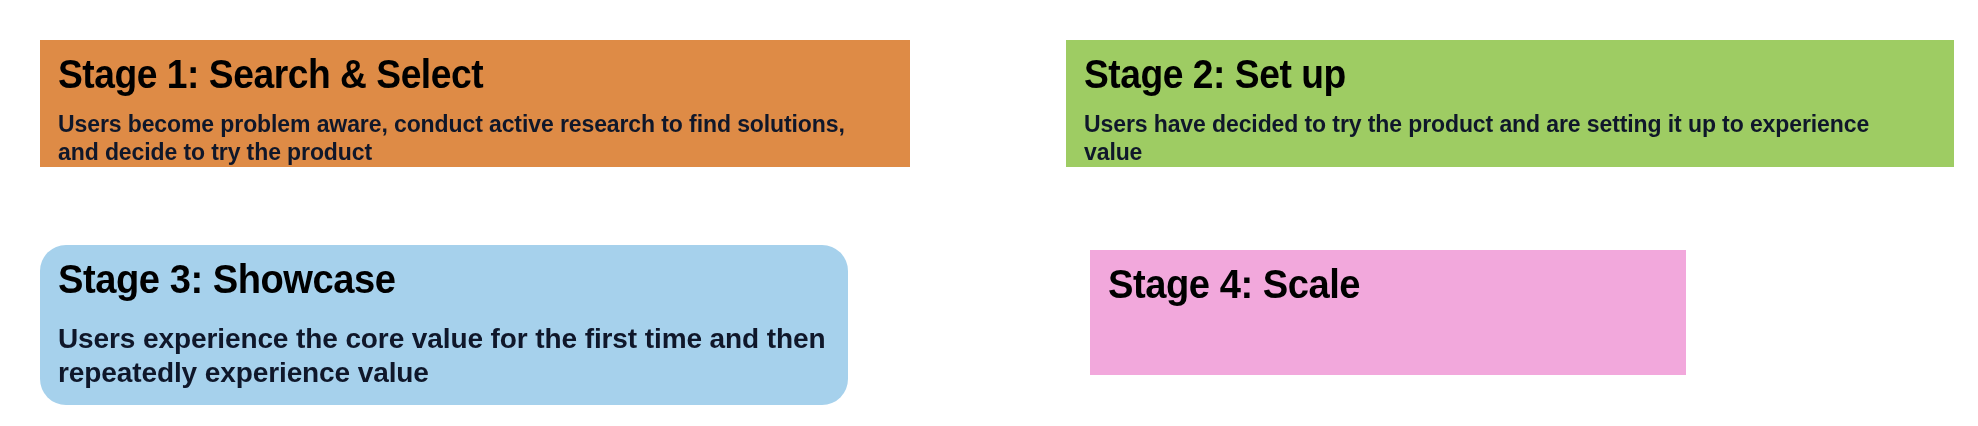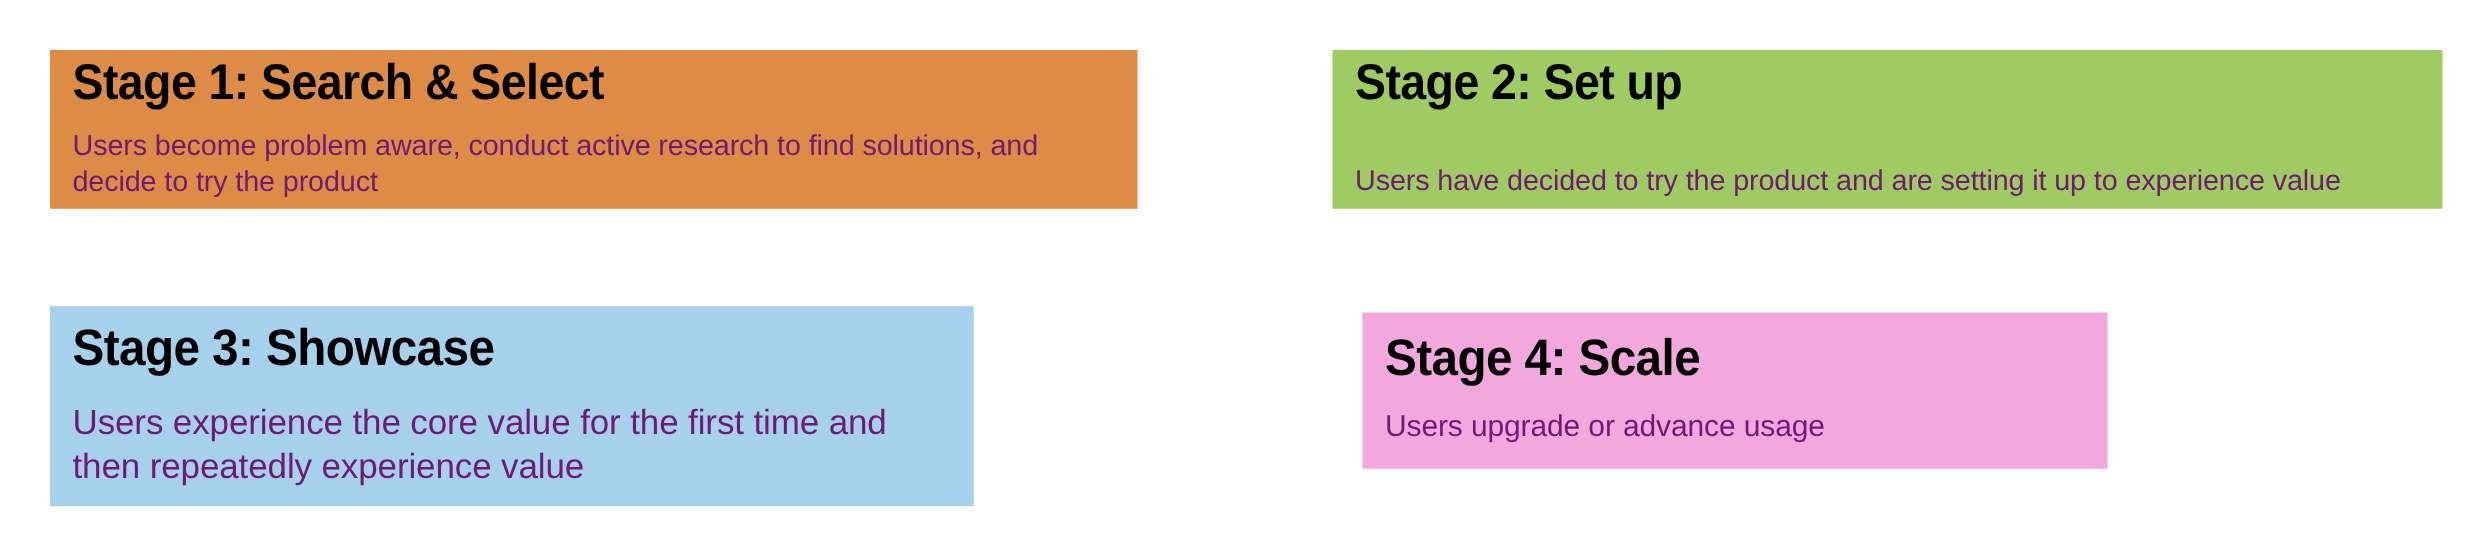--- a/index.html
+++ b/index.html
@@ -19,37 +19,37 @@
     width: 1978px;
     height: 426px;
     background: #ffffff;
   }
   .card {
     position: absolute;
     box-sizing: border-box;
     padding: 14px 18px 16px 18px;
     display: flex;
     flex-direction: column;
-    justify-content: center;
+    justify-content: flex-start;
   }
   .card-title {
     font-family: "Liberation Sans", sans-serif;
     font-weight: 700;
     color: #000000;
     letter-spacing: -0.5px;
     line-height: 1.0;
     margin: 0 0 14px 0;
     white-space: nowrap;
     transform: scaleX(0.93);
     transform-origin: left center;
   }
   .card-body {
     font-family: "Liberation Sans", sans-serif;
-    font-weight: 400;
-    color: #701a75;
+    font-weight: 700;
+    color: #0f172a;
     line-height: 1.22;
     margin: 0;
     letter-spacing: -0.1px;
   }
 
   
   #card-1 {
     left: 40px;
     top: 40px;
     width: 870px;
@@ -61,29 +61,30 @@
 
   
   #card-2 {
     left: 1066px;
     top: 40px;
     width: 888px;
     height: 127px;
     background: #9ECC63;
   }
   #card-2 .card-title { font-size: 40px; margin-bottom: 16px; }
-  #card-2 .card-body  { font-size: 23px; max-width: 830px; margin-top: 28px; }
+  #card-2 .card-body  { font-size: 23px; max-width: 830px; }
 
   
   #card-3 {
     left: 40px;
     top: 245px;
-    width: 739px;
+    width: 808px;
     height: 160px;
     background: #A6D1EC;
+    border-radius: 26px;
   }
   #card-3 .card-title { font-size: 41px; margin-bottom: 22px; }
   #card-3 .card-body  { font-size: 28px; max-width: 840px; }
 
   
   #card-4 {
     left: 1090px;
     top: 250px;
     width: 596px;
     height: 125px;
@@ -107,16 +108,15 @@
     <div class="card-body">Users have decided to try the product and are setting it up to experience value</div>
   </div>
 
   <div class="card" id="card-3" style="background: rgb(166, 209, 236);">
     <div class="card-title">Stage 3: Showcase</div>
     <div class="card-body">Users experience the core value for the first time and then repeatedly experience value</div>
   </div>
 
   <div class="card" id="card-4" style="background: rgb(242, 168, 220);">
     <div class="card-title">Stage 4: Scale</div>
-    <div class="card-body">Users upgrade or advance usage</div>
   </div>
 
 </div>
 
 </body></html>

